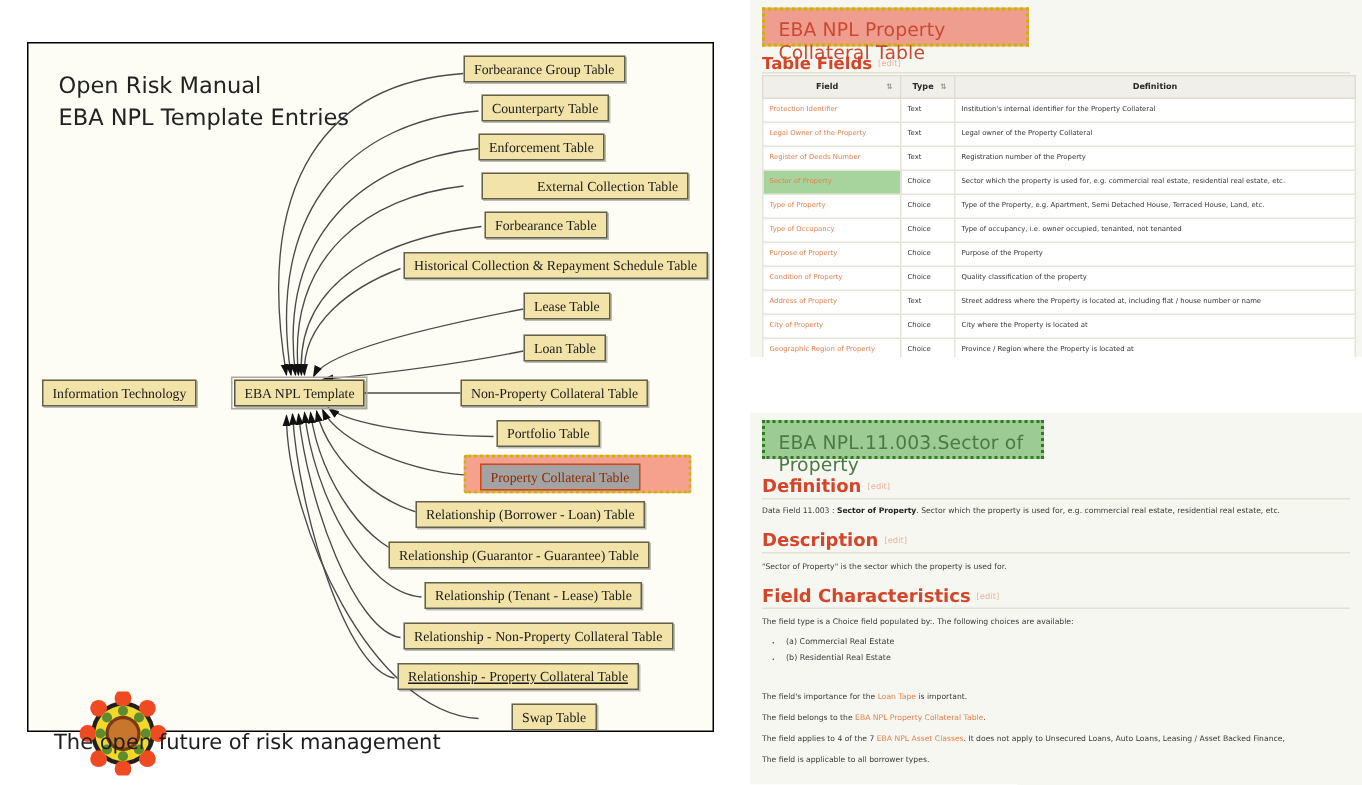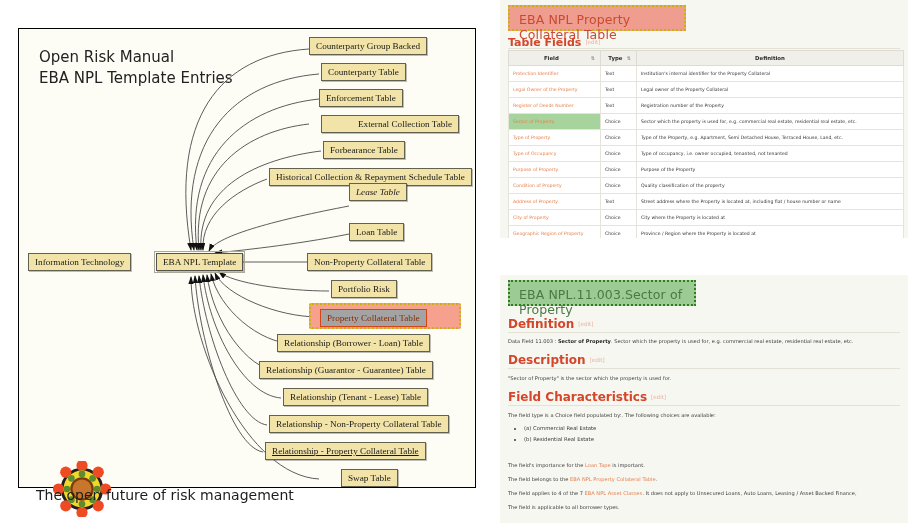--- a/index.html
+++ b/index.html
@@ -203,30 +203,30 @@
 EBA NPL Template Entries</div>
 
       <div class="node center" style="left:137px; top:224px;">
         <span>EBA NPL Template</span>
       </div>
 
       <div class="node" style="left:9px; top:224px;">
         <span>Information Technology</span>
       </div>
 
-      <div class="node" style="left:290px; top:8px;"><span>Counterparty Group Backed</span></div>
+      <div class="node" style="left:290px; top:8px;"><span>Forbearance Group Table</span></div>
       <div class="node" style="left:302px; top:34px;"><span>Counterparty Table</span></div>
       <div class="node" style="left:300px; top:60px;"><span>Enforcement Table</span></div>
       <div class="node" style="left:302px; top:86px;padding-left:36px;"><span>External Collection Table</span></div>
       <div class="node" style="left:304px; top:112px;"><span>Forbearance Table</span></div>
       <div class="node" style="left:250px; top:139px;"><span>Historical Collection &amp; Repayment Schedule Table</span></div>
-      <div class="node" style="left:330px; top:154px;font-style:italic;"><span>Lease Table</span></div>
+      <div class="node" style="left:330px; top:166px;"><span>Lease Table</span></div>
       <div class="node" style="left:330px; top:194px;"><span>Loan Table</span></div>
       <div class="node" style="left:288px; top:224px;"><span>Non-Property Collateral Table</span></div>
-      <div class="node" style="left:312px; top:251px;"><span>Portfolio Risk</span></div>
+      <div class="node" style="left:312px; top:251px;"><span>Portfolio Table</span></div>
 
       <div class="highlight-wrap" style="left:290px; top:274px; width:152px; height:26px;"></div>
       <div class="node highlight-box" style="left:301px; top:280px;"><span>Property Collateral Table</span></div>
 
       <div class="node" style="left:258px; top:305px;"><span>Relationship (Borrower - Loan) Table</span></div>
       <div class="node" style="left:240px; top:332px;"><span>Relationship (Guarantor - Guarantee) Table</span></div>
       <div class="node" style="left:264px; top:359px;"><span>Relationship (Tenant - Lease) Table</span></div>
       <div class="node" style="left:250px; top:386px;"><span>Relationship - Non-Property Collateral Table</span></div>
       <div class="node" style="left:246px; top:413px;text-decoration:underline;"><span>Relationship - Property Collateral Table</span></div>
       <div class="node" style="left:322px; top:440px;"><span>Swap Table</span></div>

